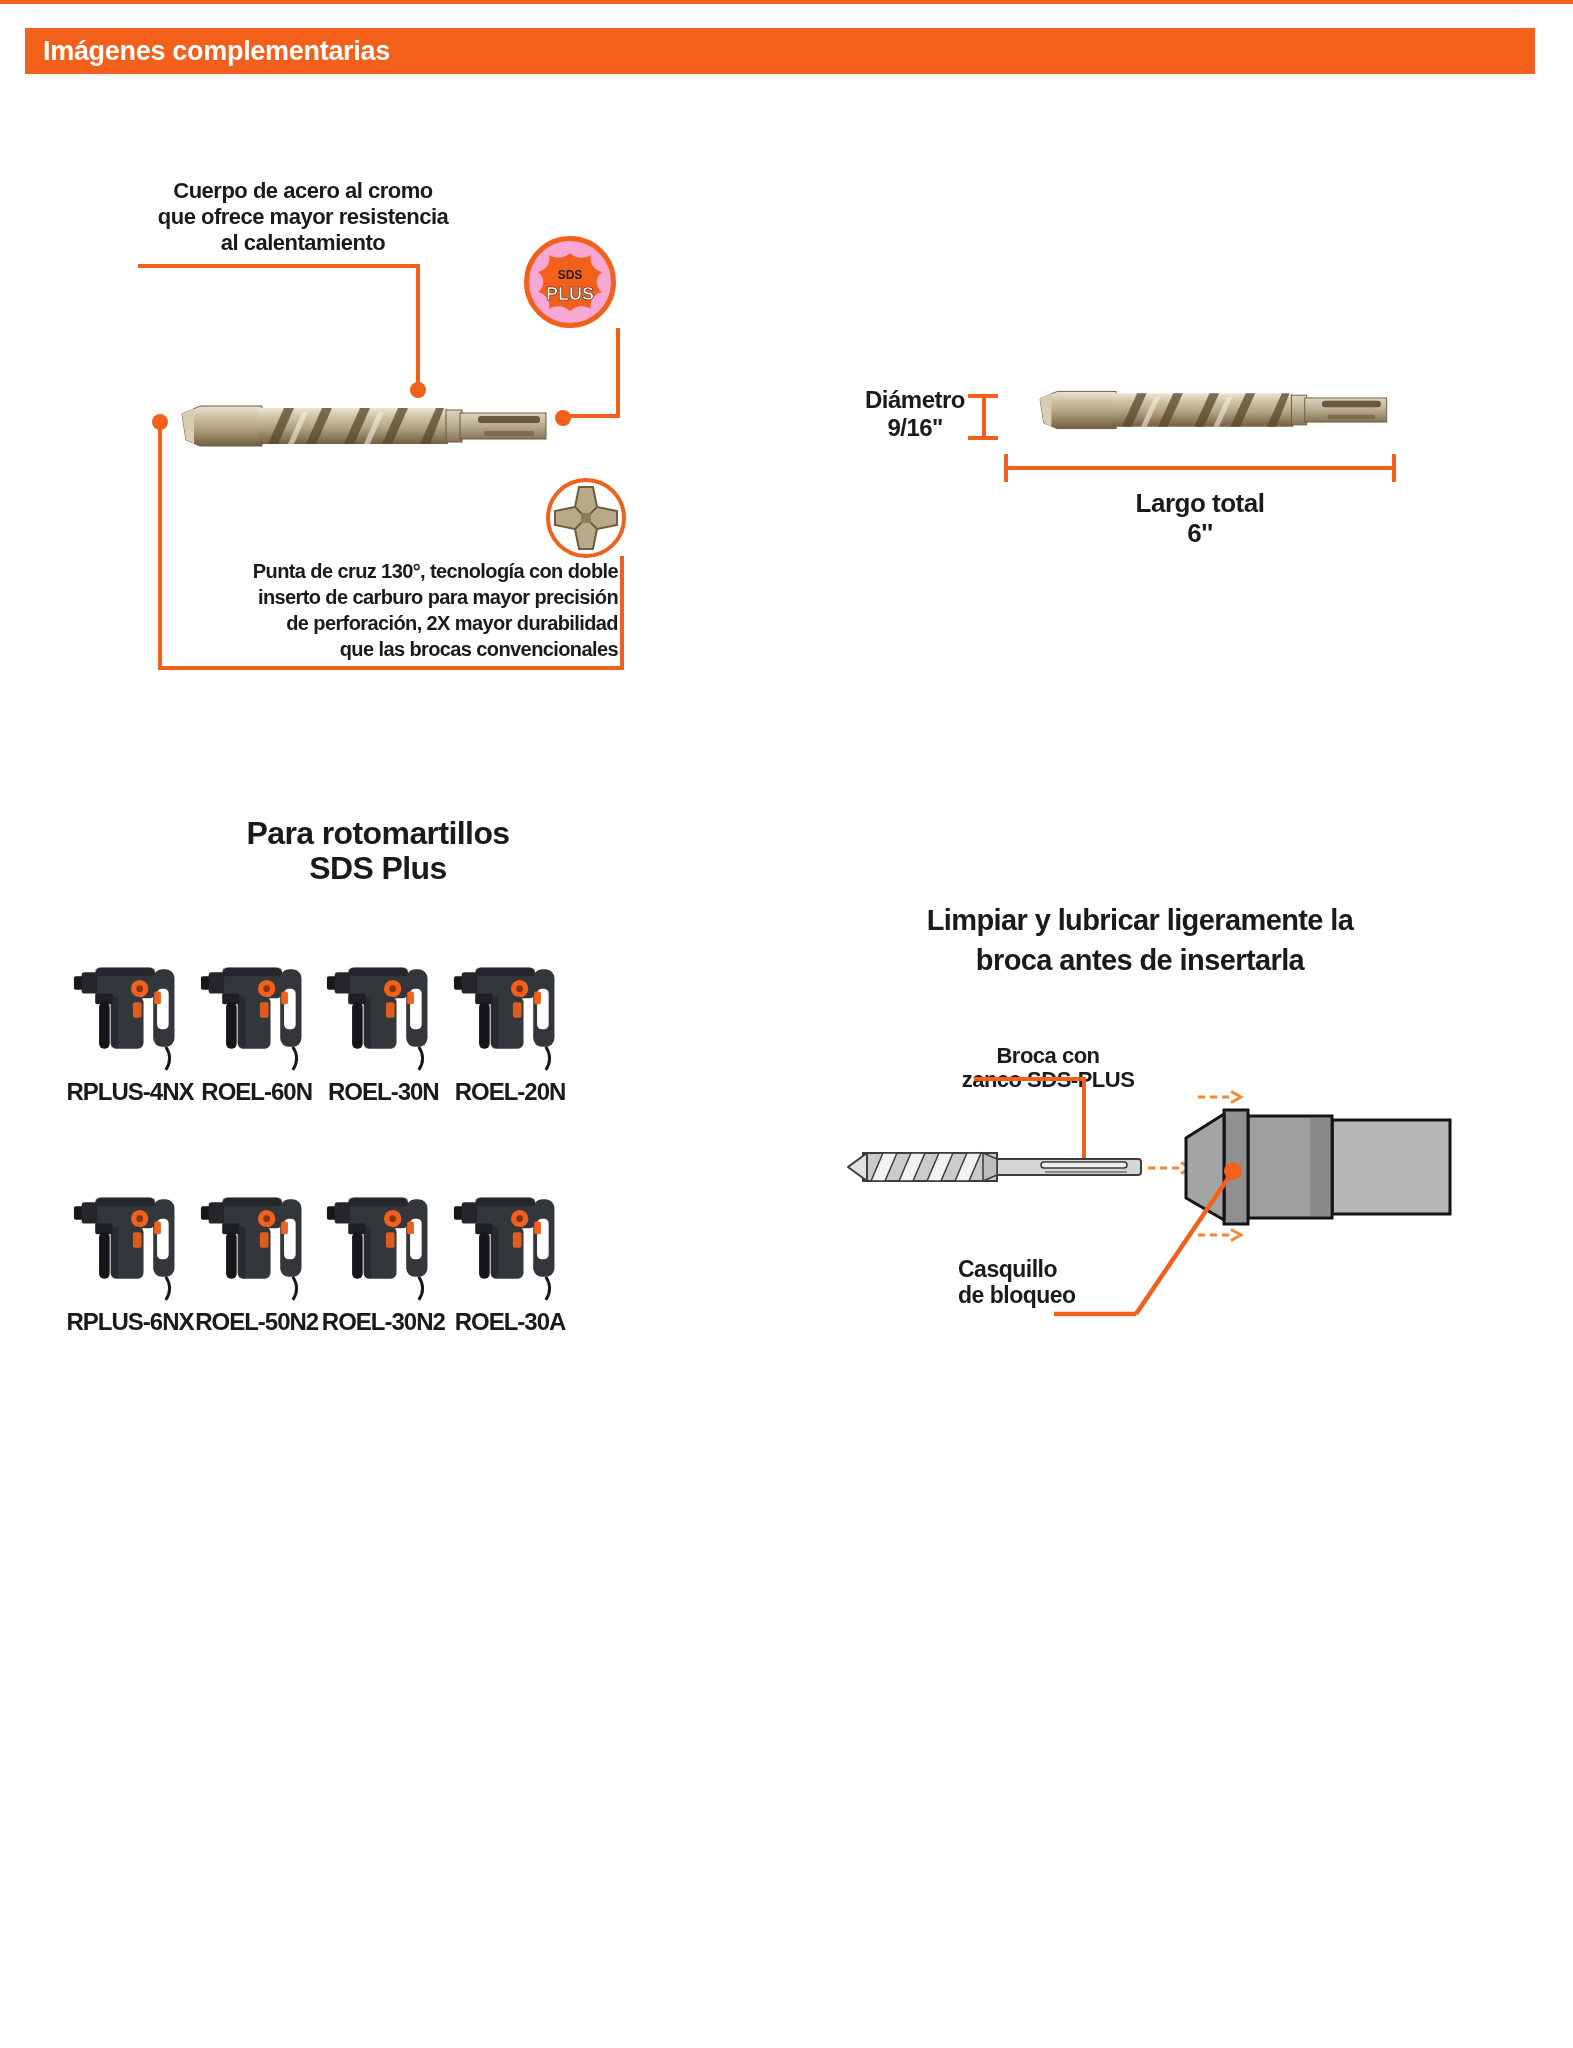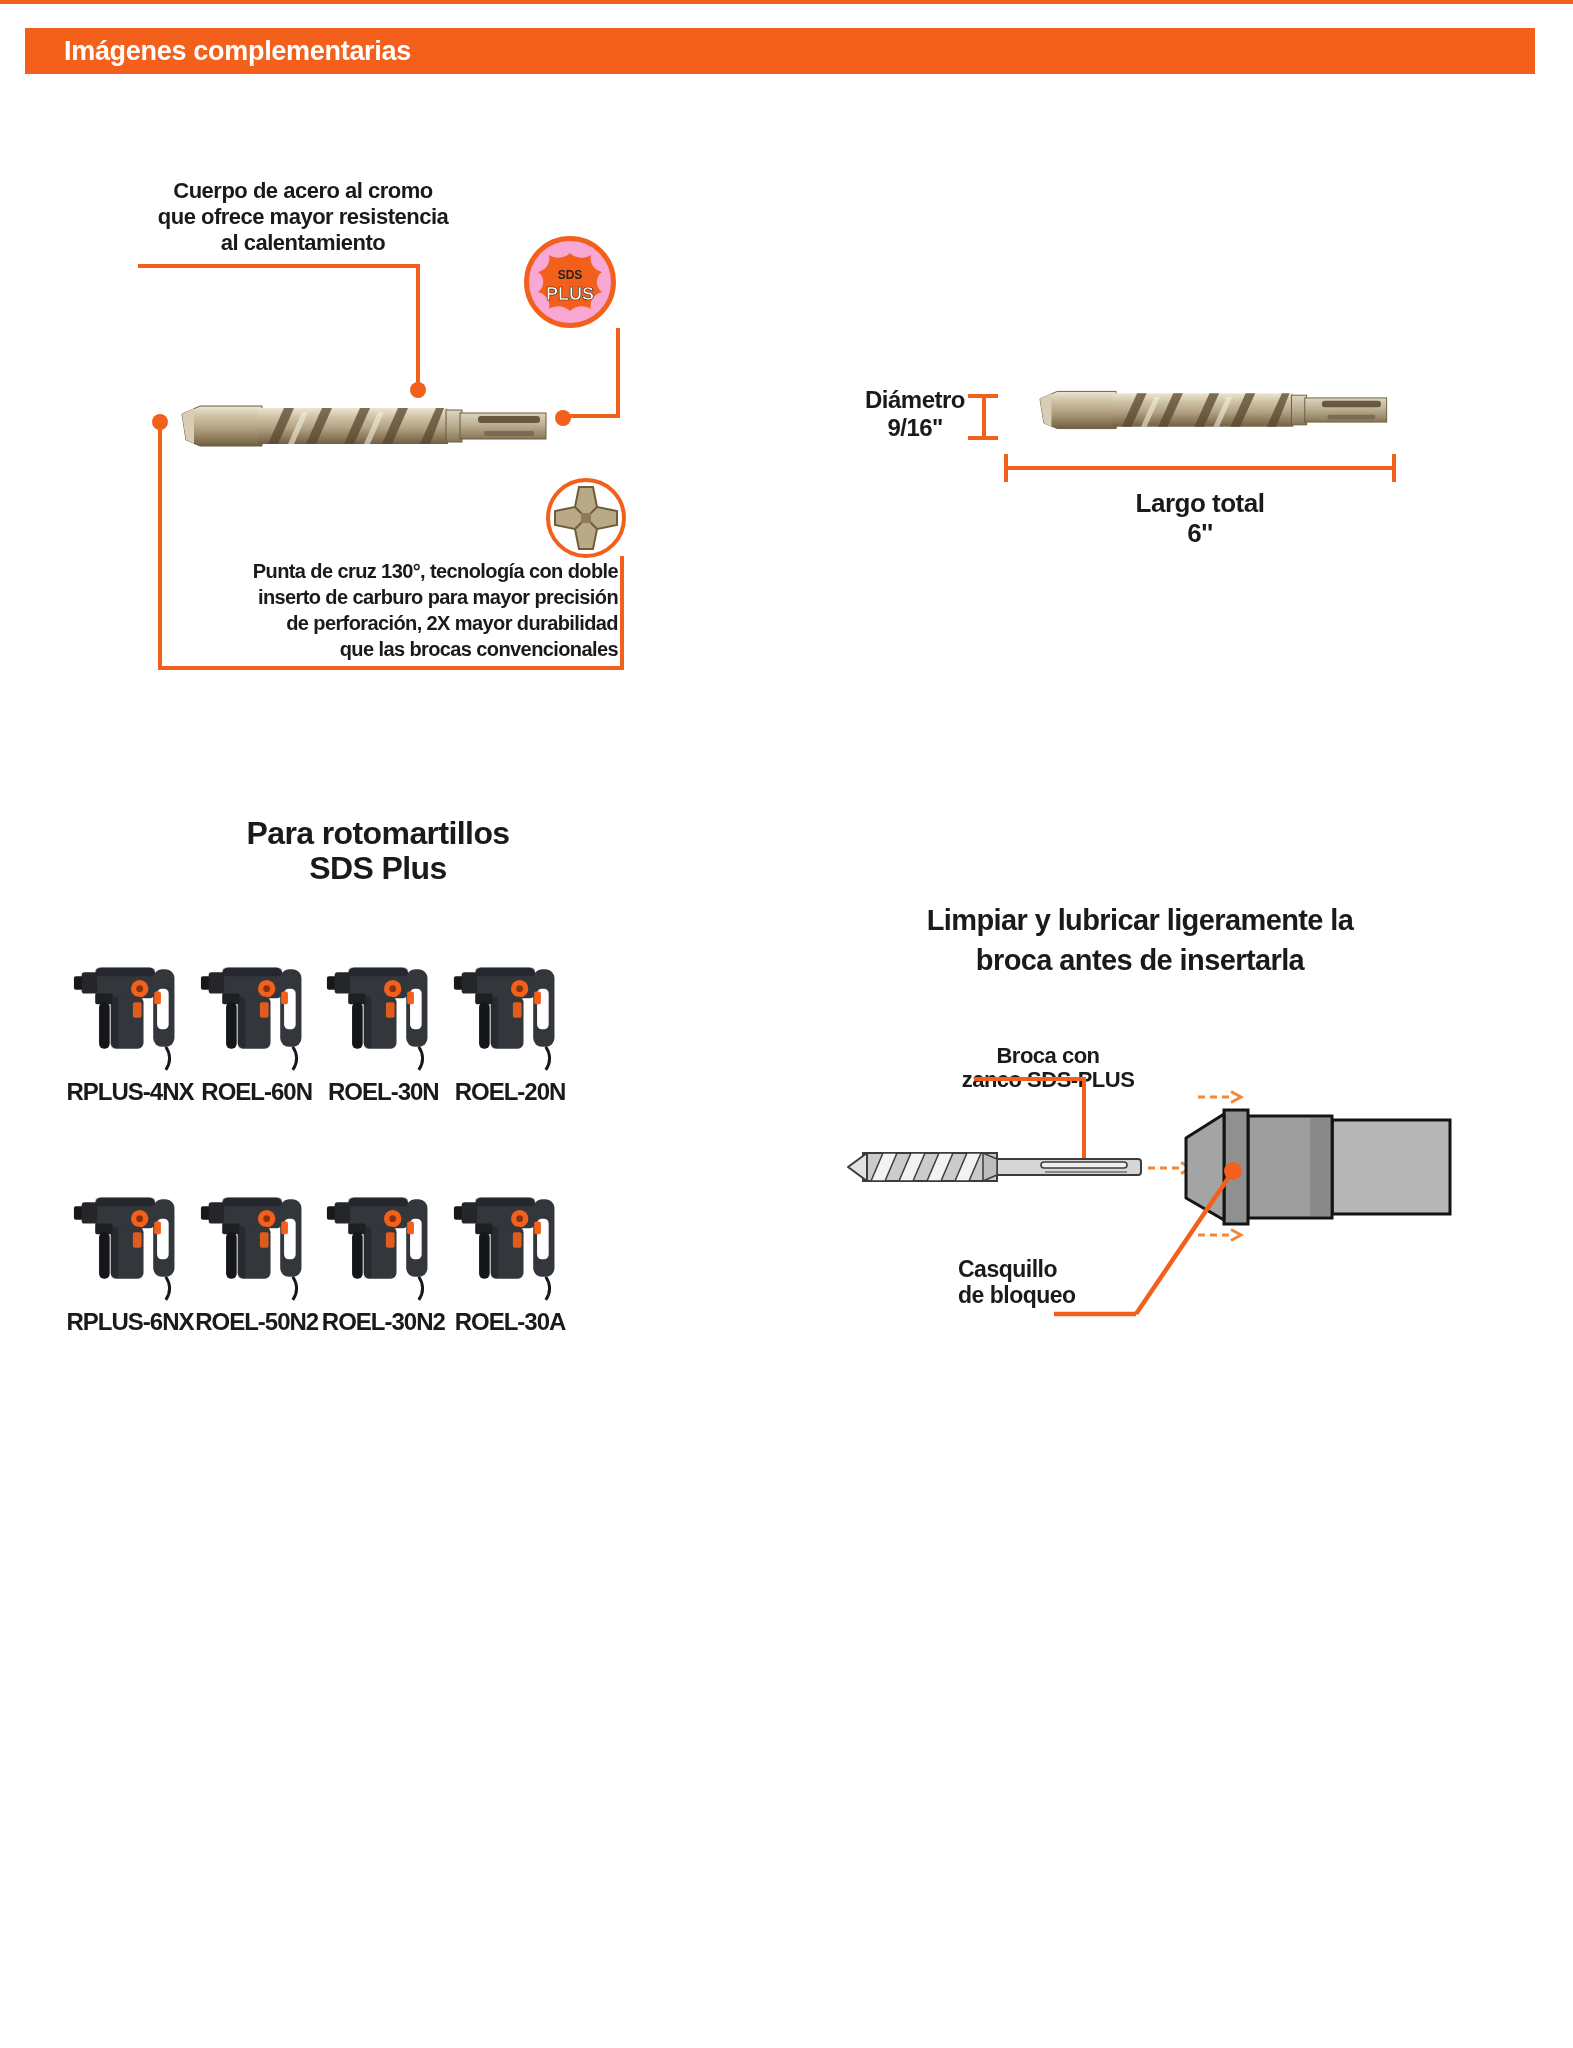--- a/index.html
+++ b/index.html
@@ -11,21 +11,21 @@
   .hline,.vline { position:absolute; background:var(--accent); }
   .dot { position:absolute; width:16px; height:16px; border-radius:50%; background:var(--accent); }
   .fill-accent { fill:var(--accent); }
   .stroke-accent { stroke:var(--accent); }
   .stroke-arrow { stroke:var(--arrow); }
   .tb { fill:#33373c; }
   .ta { fill:var(--accent); }
 
   .top-strip { left:0; top:0; width:1573px; height:4px; background:var(--accent); }
   .header-bar { left:25px; top:28px; width:1510px; height:46px; background:var(--accent); }
-  .header-bar span { display:block; line-height:46px; padding-left:39px; color:#fff;
+  .header-bar span { display:block; line-height:46px; padding-left:18px; color:#fff;
     font-size:27px; font-weight:bold; letter-spacing:-0.3px; }
 
   .callout { font-size:22px; line-height:26px; font-weight:bold; letter-spacing:-0.5px;text-align:center; }
   .callout-tip { font-size:20px; line-height:26px; letter-spacing:-0.6px; text-align:right; }
 
   .badge { left:524px; top:236px; width:92px; height:92px; border-radius:50%;
     border:5px solid var(--accent); background:#f9a8d4; }
   .cross-circle { left:546px; top:478px; width:80px; height:80px; border-radius:50%;
     border:4px solid var(--accent); background:#fff; }
 

